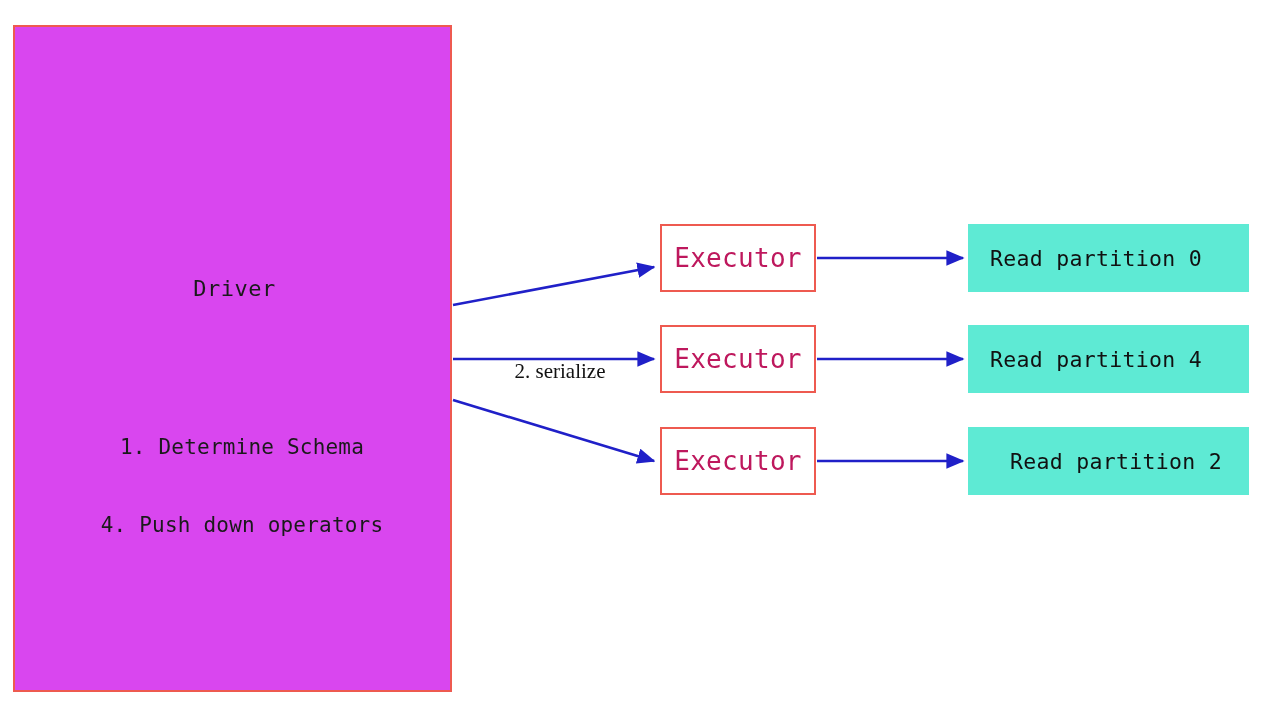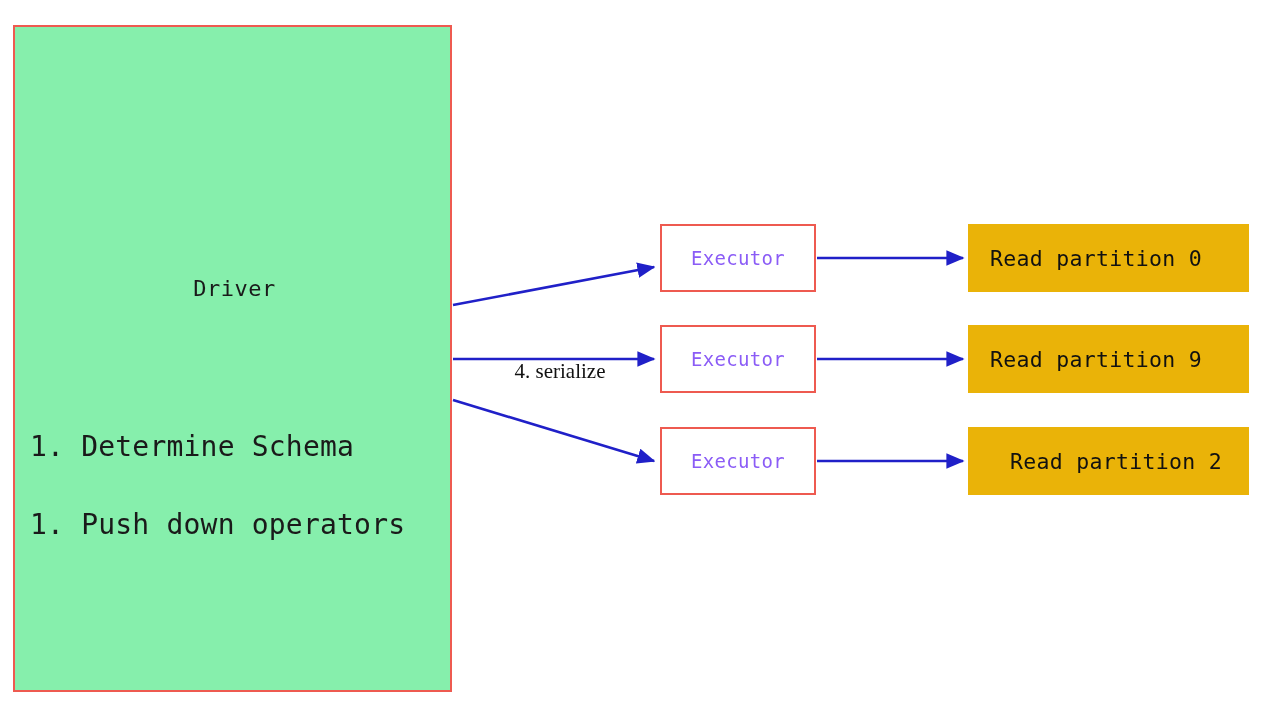--- a/index.html
+++ b/index.html
@@ -19,80 +19,81 @@
 
   
   .driver-box {
     position: absolute;
     left: 13px;
     top: 25px;
     width: 439px;
     height: 667px;
     box-sizing: border-box;
     border: 2px solid #ee5a50;
-    background: #86efac;
+    background: #d946ef;
   }
   .driver-title {
     position: absolute;
     left: 0;
     top: 249px;
     width: 439px;
     text-align: center;
     font-family: "DejaVu Sans Mono", "Liberation Mono", monospace;
     font-size: 22px;
     color: #1a1a1a;
     letter-spacing: 0.5px;
     white-space: pre;
   }
   .driver-steps {
     position: absolute;
     left: 15px;
     top: 355px;
     width: 424px;
     font-family: "DejaVu Sans Mono", "Liberation Mono", monospace;
-    font-size: 28px;
+    font-size: 21px;
     line-height: 26px;
     color: #1a1a1a;
     letter-spacing: 0.2px;
     white-space: pre;
+    text-align: center;
   }
   .driver-steps .step-line { display: block; }
 
   
   .executor-box {
     position: absolute;
     left: 660px;
     width: 156px;
     height: 68px;
     box-sizing: border-box;
     border: 2px solid #ee5a50;
     background: #ffffff;
     display: flex;
     align-items: center;
     justify-content: center;
   }
   .executor-label {
     font-family: "DejaVu Sans Mono", "Liberation Mono", monospace;
-    font-size: 19px;
-    color: #8b5cf6;
+    font-size: 26px;
+    color: #be185d;
     letter-spacing: 0.3px;
     white-space: pre;
   }
   #executor-0 { top: 224px; }
   #executor-1 { top: 325px; }
   #executor-2 { top: 427px; }
 
   
   .partition-box {
     position: absolute;
     left: 968px;
     width: 281px;
     height: 68px;
     box-sizing: border-box;
-    background: #eab308;
+    background: #5eead4;
     display: flex;
     align-items: center;
   }
   .partition-label {
     font-family: "DejaVu Sans Mono", "Liberation Mono", monospace;
     font-size: 21.5px;
     color: #111111;
     letter-spacing: 0.3px;
     white-space: pre;
     padding-left: 22px;
@@ -155,42 +156,42 @@
 
     <line x1="817" y1="359" x2="963" y2="359" stroke="#2020c8" stroke-width="2.6" marker-end="url(#arrowhead)"></line>
 
     <line x1="817" y1="461" x2="963" y2="461" stroke="#2020c8" stroke-width="2.6" marker-end="url(#arrowhead)"></line>
   </svg>
 
   <div class="driver-box">
     <div class="driver-title">Driver</div>
     <div class="driver-steps">
       <span class="step-line">1. Determine Schema</span>
-      <span class="step-line">1. Push down operators</span>
+      <span class="step-line">4. Push down operators</span>
     </div>
   </div>
 
   <div class="executor-box" id="executor-0">
     <span class="executor-label">Executor</span>
   </div>
   <div class="executor-box" id="executor-1">
     <span class="executor-label">Executor</span>
   </div>
   <div class="executor-box" id="executor-2">
     <span class="executor-label">Executor</span>
   </div>
 
   <div class="partition-box" id="partition-0">
     <span class="partition-label">Read partition 0</span>
   </div>
   <div class="partition-box" id="partition-1">
-    <span class="partition-label">Read partition 9</span>
+    <span class="partition-label">Read partition 4</span>
   </div>
   <div class="partition-box" id="partition-2">
     <span class="partition-label">Read partition 2</span>
   </div>
 
   <div class="arrow-label" id="label-serialize">
-    <span class="lbl-line">4. serialize</span>
+    <span class="lbl-line">2. serialize</span>
   </div>
 
 
 </div>
 
 </body></html>

